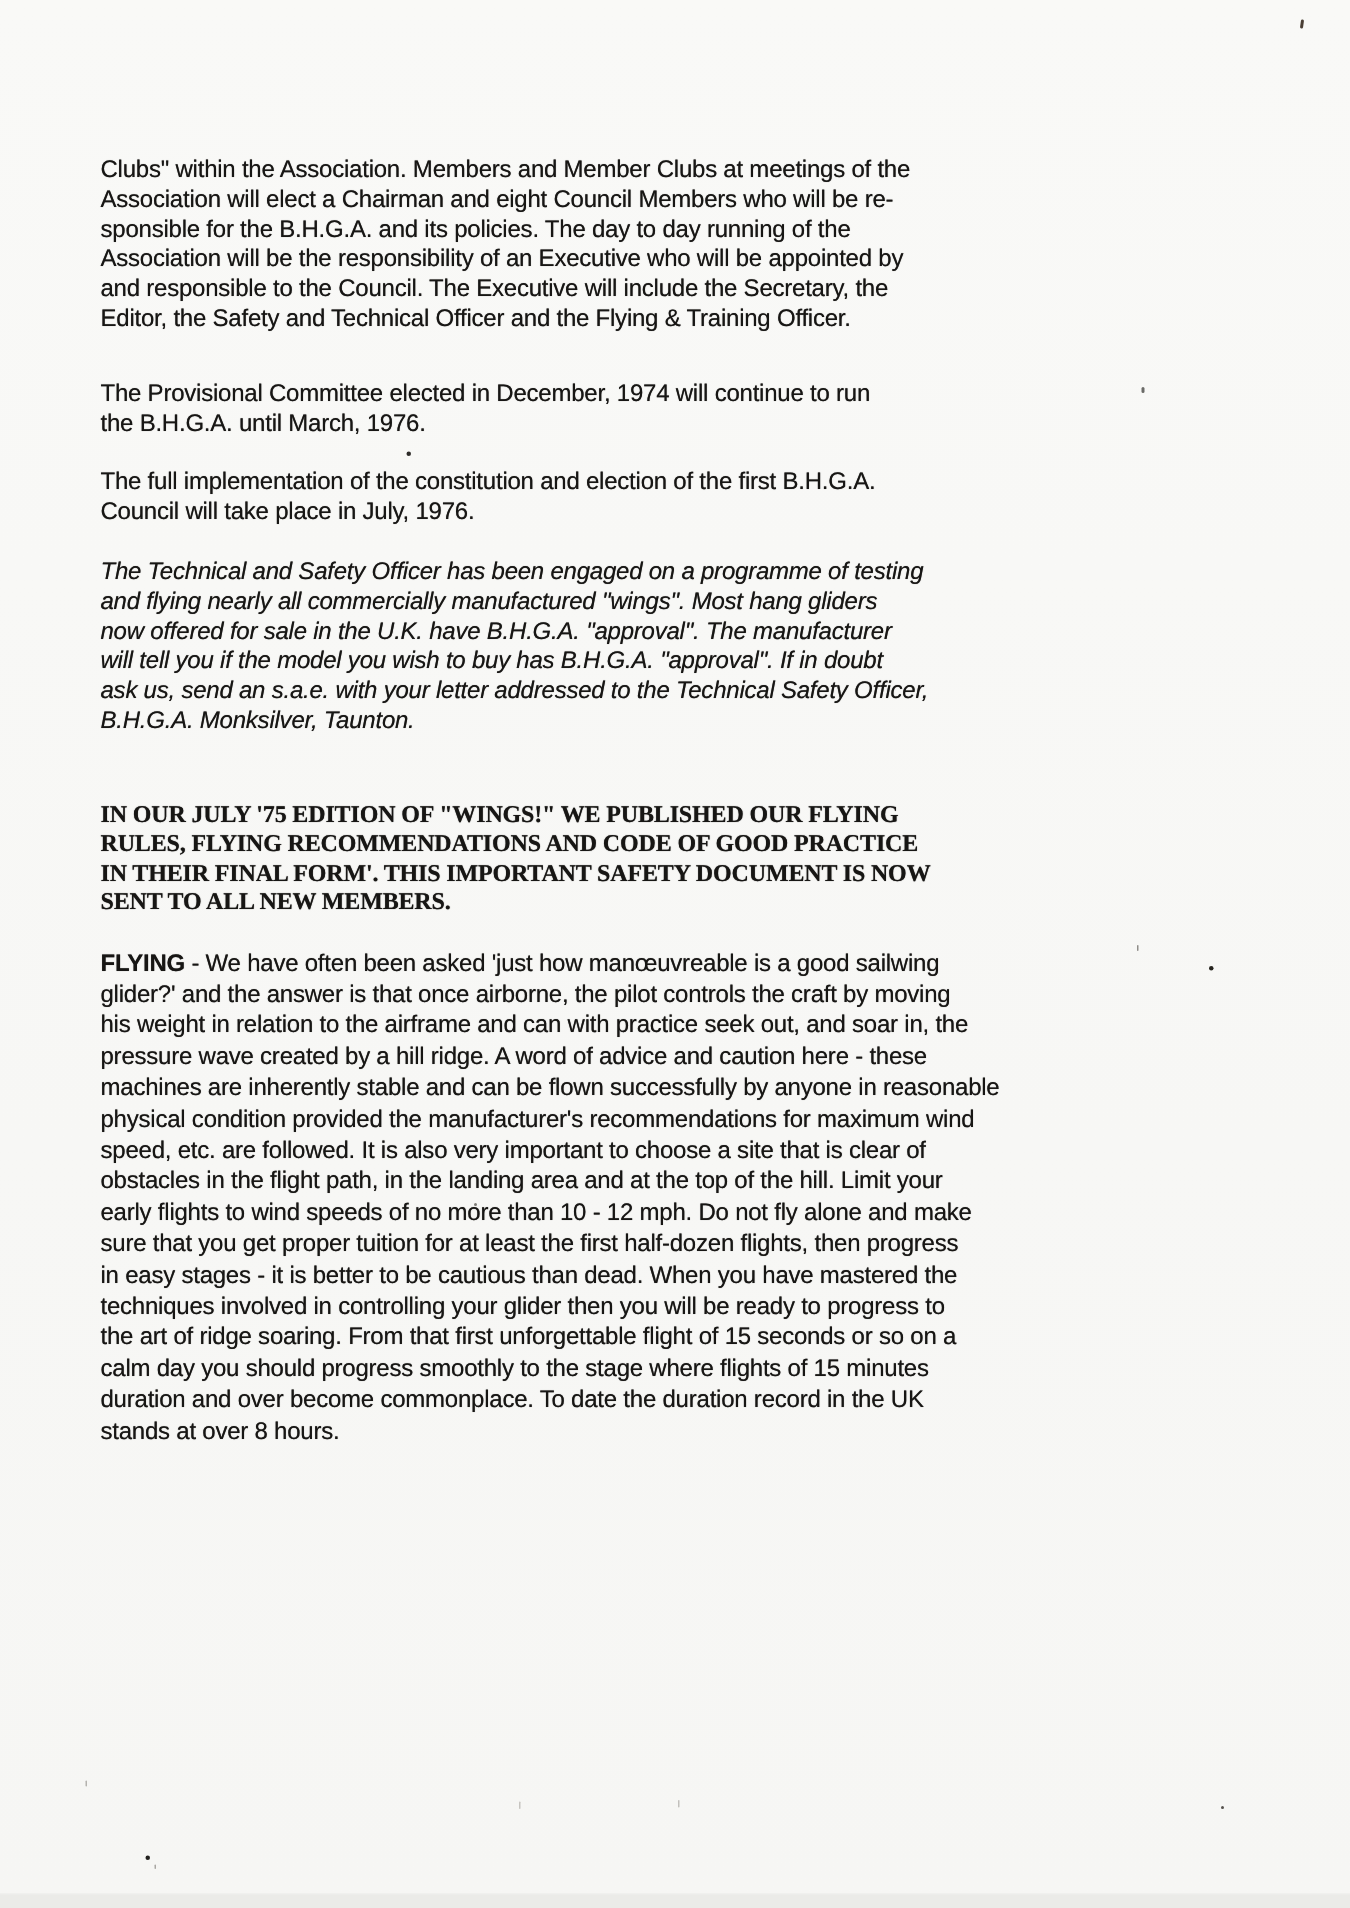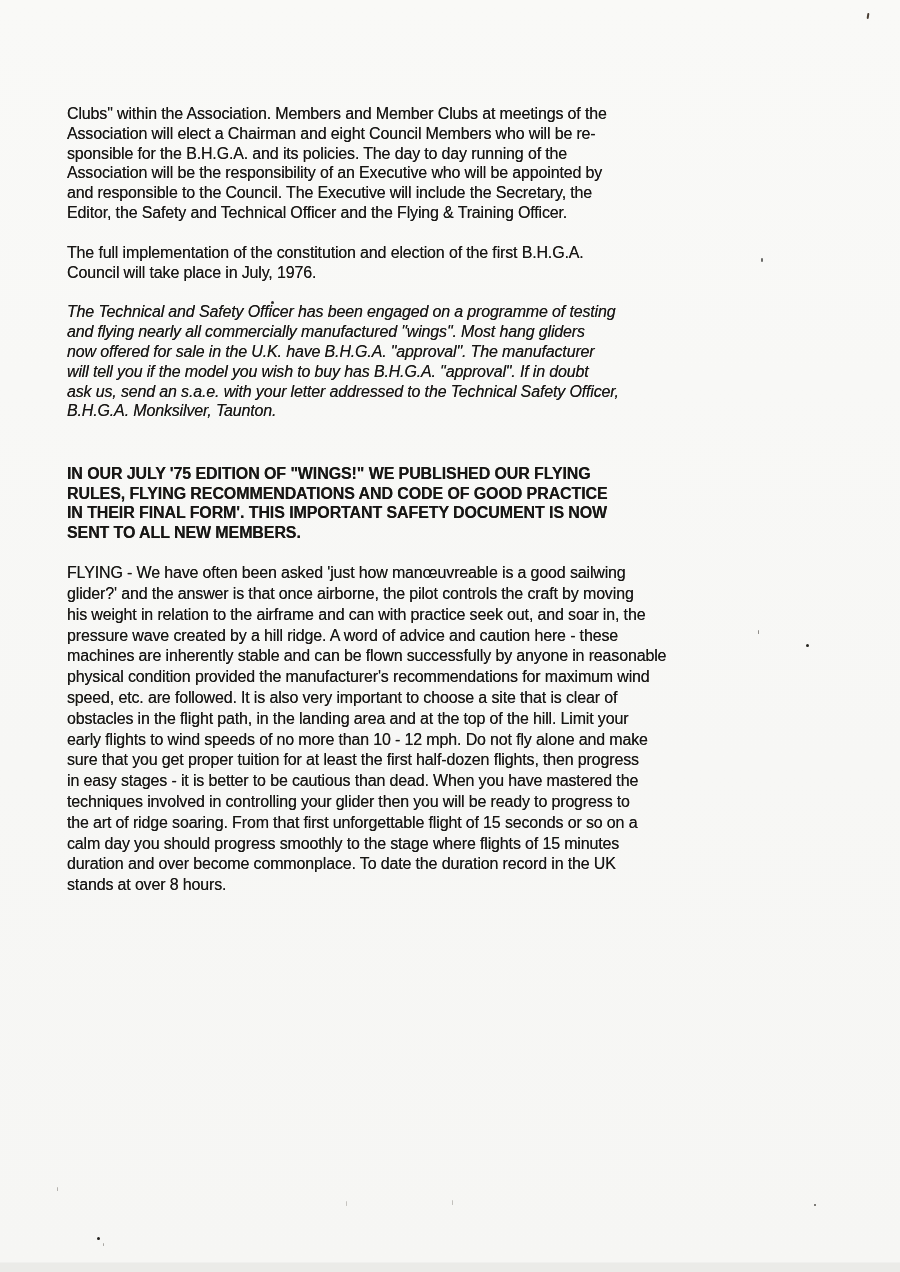--- a/index.html
+++ b/index.html
@@ -39,23 +39,24 @@
   .b3 { margin-top: 20px; }
   .b4 { margin-top: 21px; }
   .b5 { margin-top: 20px; font-style: italic; }
   .b6 { margin-top: 43px; }
   .b7 { margin-top: 21px; }
   .heading {
     font-weight: 700;
     line-height: 19.5px;
     letter-spacing: -0.1px;
     text-shadow: 0 0 0.6px rgba(20,18,16,0.8);
+    font-family: Liberation Serif, serif;
   }
   .flying { line-height: 20.8px; }
-  .lead { font-weight: 400; }
+  .lead { font-weight: 700; }
   
   .scanner-edge {
     position: absolute;
     left: 0;
     bottom: 0;
     width: 100%;
     height: 9px;
     background: #ebebe8;
     border-top: 1px solid #f0f0ee;
   }
@@ -81,20 +82,22 @@
 
   <div class="text-column">
 
     <p class="para b0">Clubs" within the Association. Members and Member Clubs at meetings of the
 Association will elect a Chairman and eight Council Members who will be re-
 sponsible for the B.H.G.A. and its policies. The day to day running of the
 Association will be the responsibility of an Executive who will be appointed by
 and responsible to the Council. The Executive will include the Secretary, the
 Editor, the Safety and Technical Officer and the Flying &amp; Training Officer.</p>
 
+    <p class="para b1">The Provisional Committee elected in December, 1974 will continue to run
+the B.H.G.A. until March, 1976.</p>
 
     <p class="para b2">The full implementation of the constitution and election of the first B.H.G.A.
 Council will take place in July, 1976.</p>
 
 
 
     <p class="para b5">The Technical and Safety Officer has been engaged on a programme of testing
 and flying nearly all commercially manufactured "wings". Most hang gliders
 now offered for sale in the U.K. have B.H.G.A. "approval". The manufacturer
 will tell you if the model you wish to buy has B.H.G.A. "approval". If in doubt

